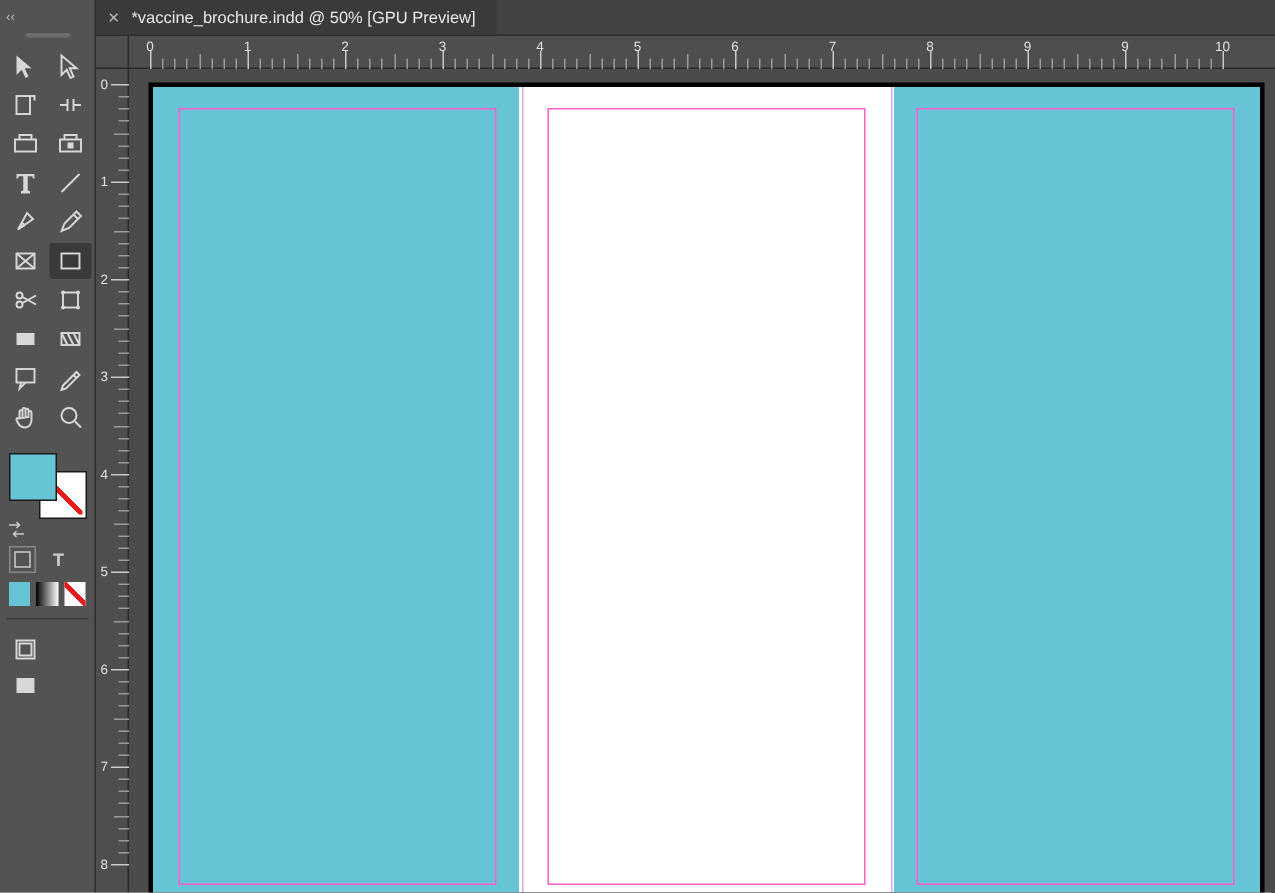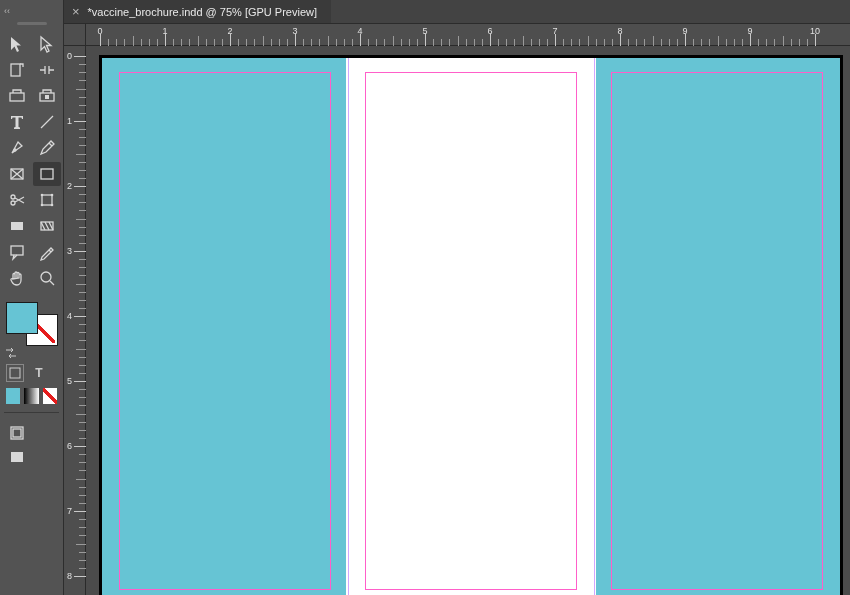--- a/index.html
+++ b/index.html
@@ -255,21 +255,21 @@
           <rect x="3" y="4" width="12" height="10" class="f" fill="#888"></rect>
         </svg>
       </div>
   </div>
 </div>
 
 <div class="main">
   <div class="tabbar">
     <div class="tab">
       <span class="close">×</span>
-      <span>*vaccine_brochure.indd @ 75% [GPU Preview]</span>
+      <span>*vaccine_brochure.indd @ 50% [GPU Preview]</span>
     </div>
   </div>
 
   <div class="workspace">
     <div class="ruler-corner"></div>
     <div class="ruler-h" id="rulerH">
         <div class="tick" style="left: 14px;"></div>
         <div class="num" style="left: 14px;">0</div>
         <div class="sub" style="left: 22.125px;"></div>
         <div class="sub" style="left: 30.25px;"></div>

